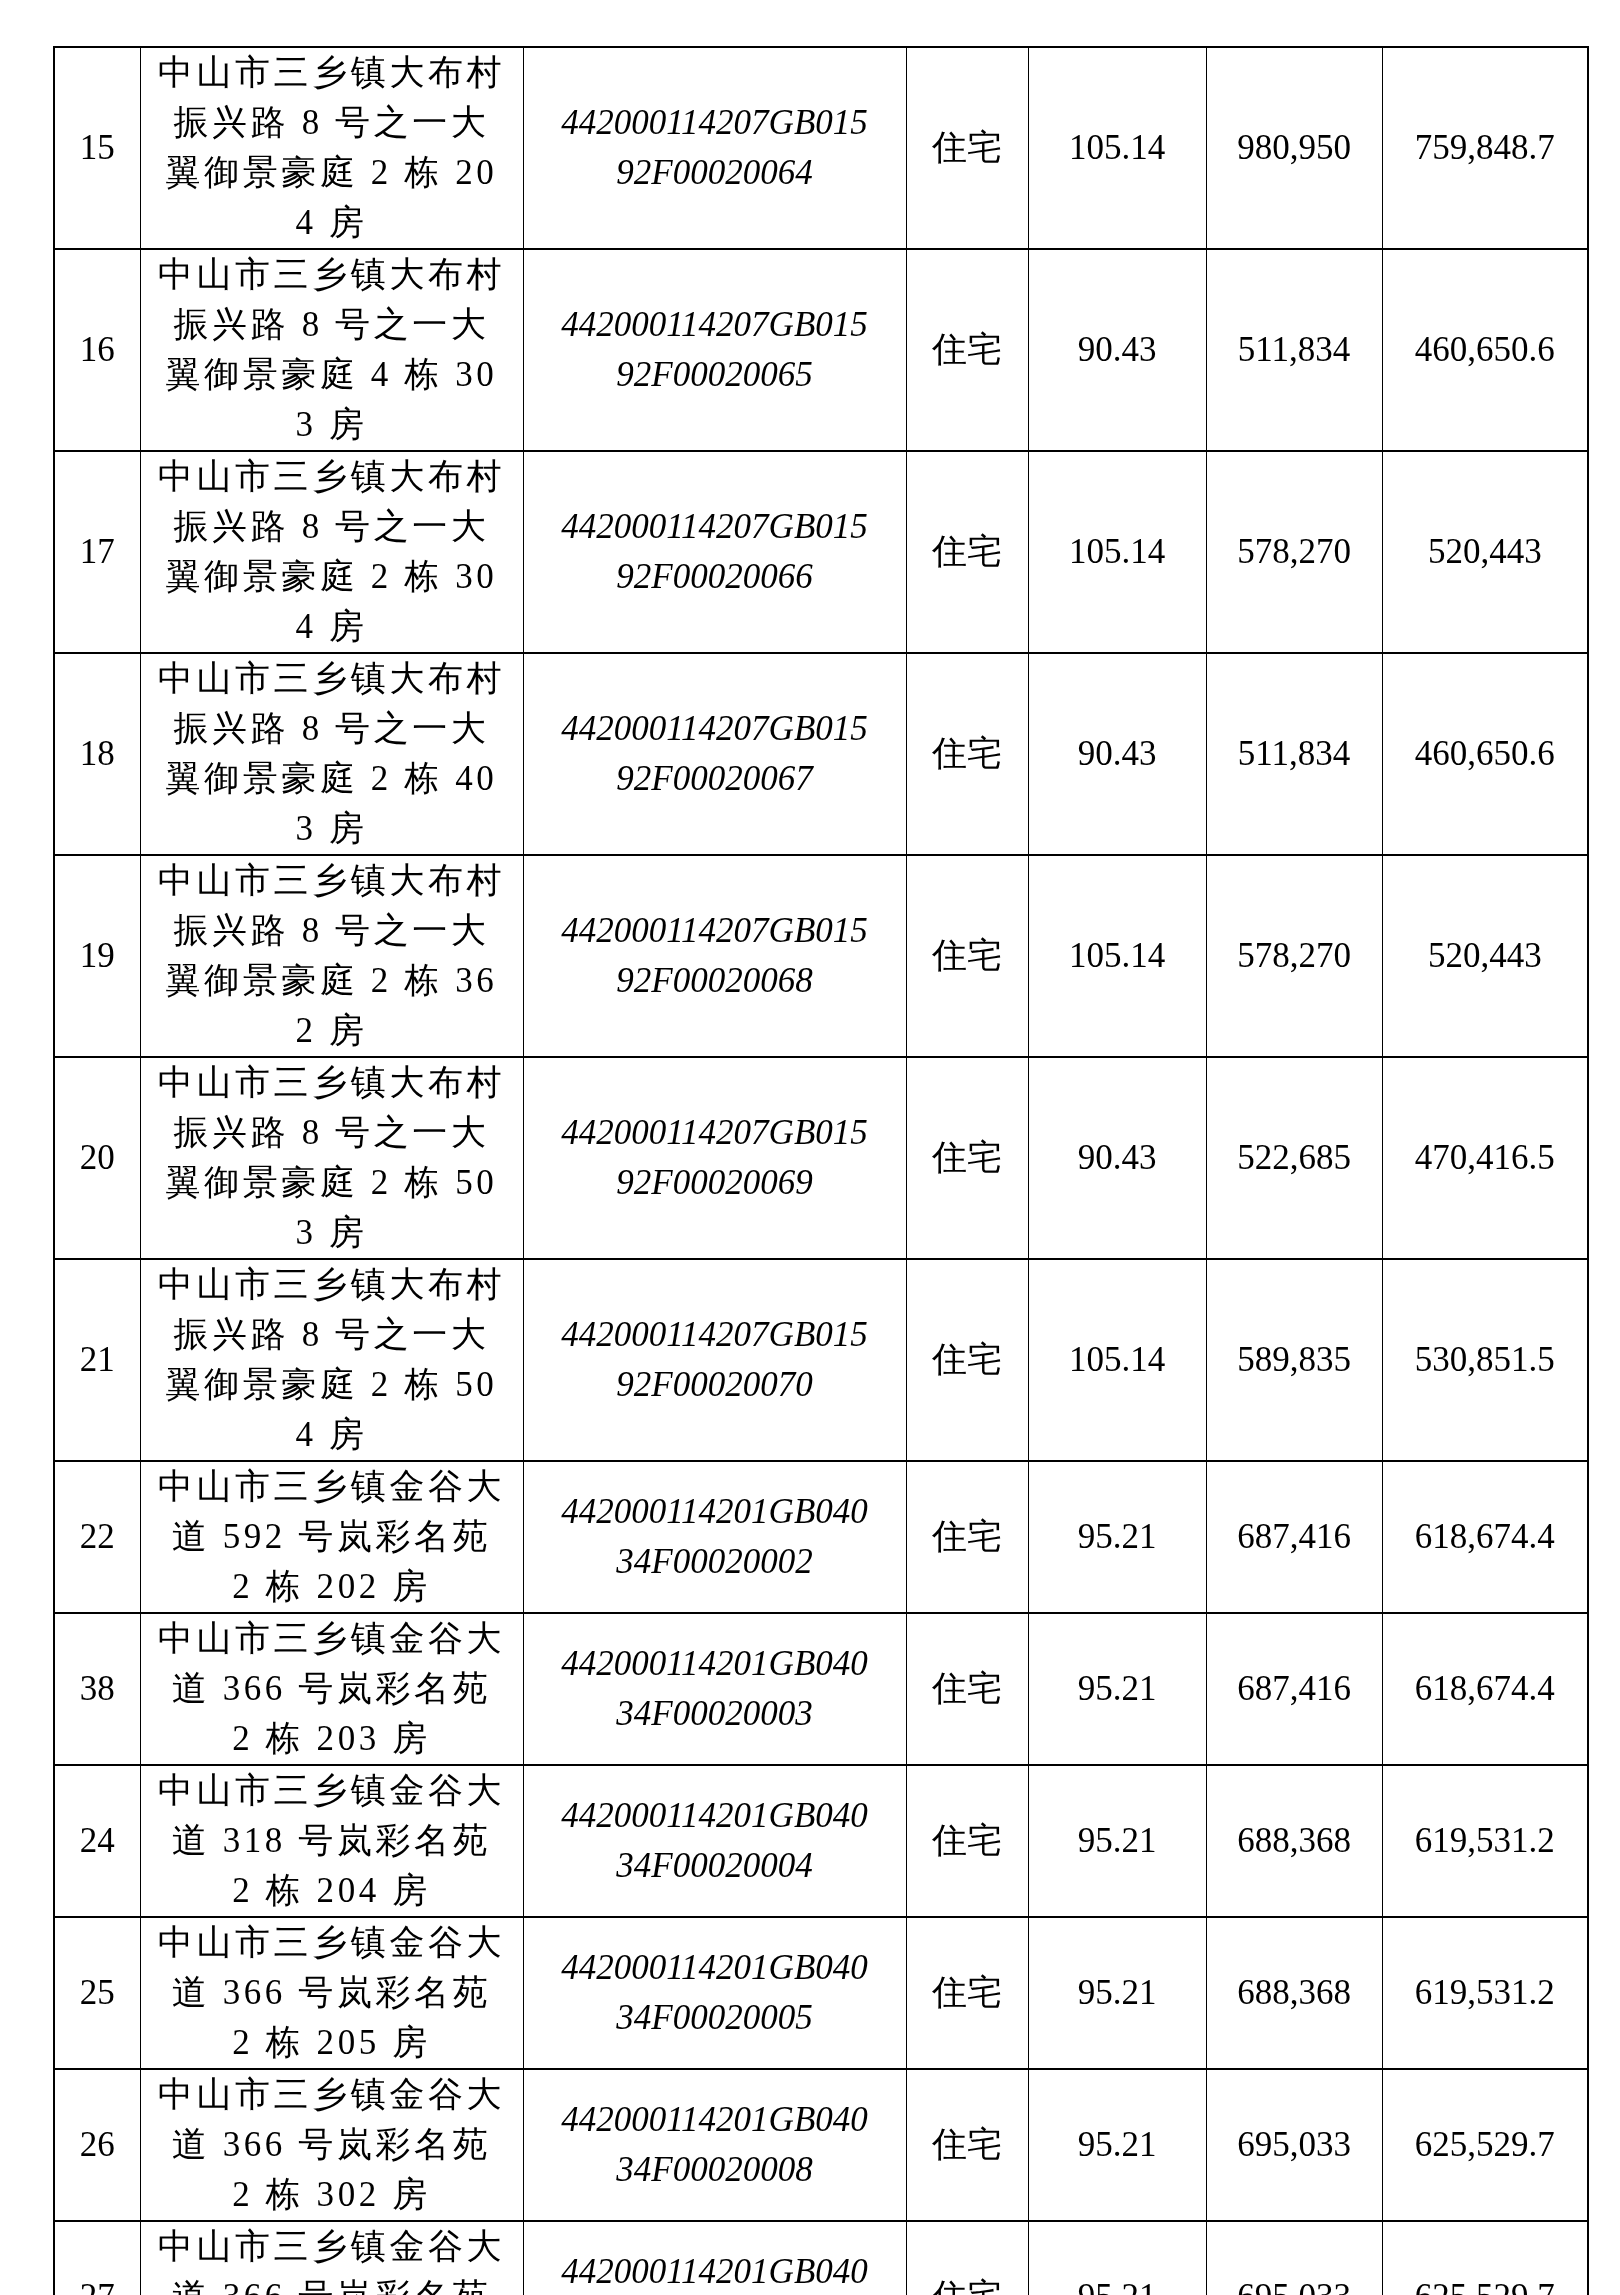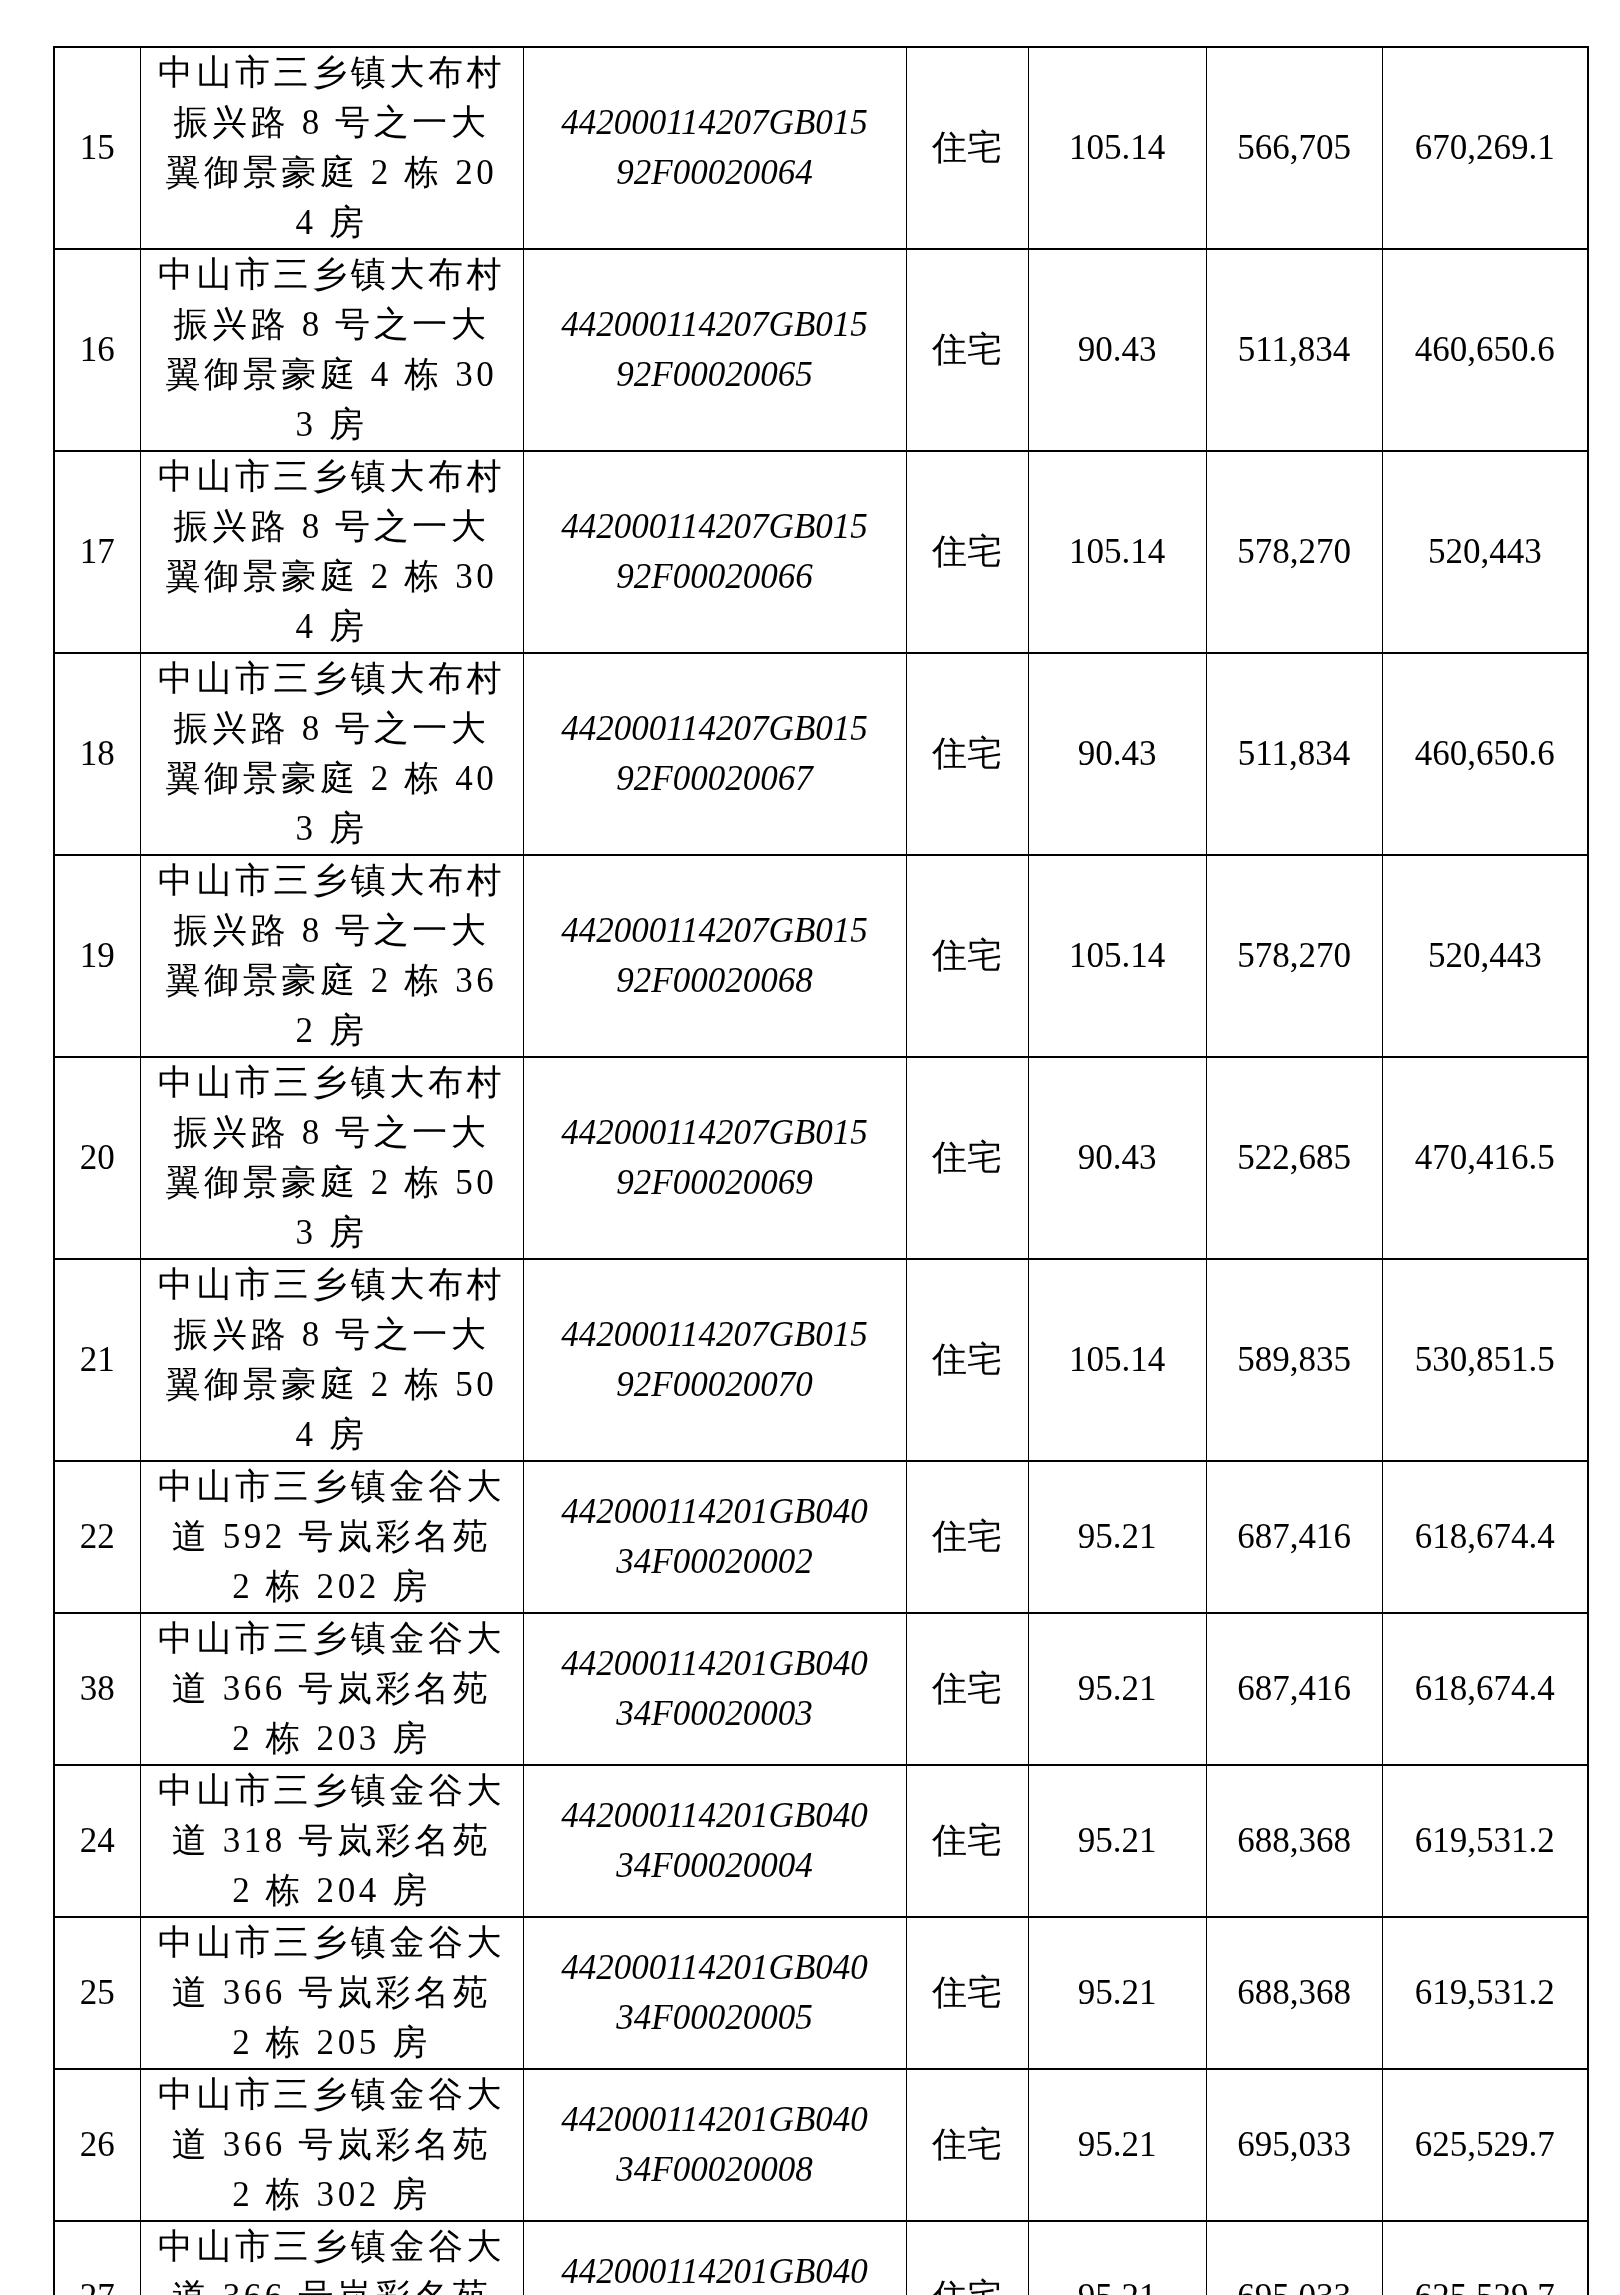--- a/index.html
+++ b/index.html
@@ -75,22 +75,22 @@
       <td>15</td>
       <td>
           <span class="addr-text">中山市三乡镇大布村振兴路 8 号之一大翼御景豪庭 2 栋 204 房</span>
         </td>
       <td>
           <span class="code-text">442000114207GB015</span>
           <span class="code-text">92F00020064</span>
         </td>
       <td>住宅</td>
       <td>105.14</td>
-      <td>566,705</td>
-      <td>670,269.1</td>
+      <td>980,950</td>
+      <td>759,848.7</td>
     </tr>
     <tr class="full-row">
       <td>16</td>
       <td>
           <span class="addr-text">中山市三乡镇大布村振兴路 8 号之一大翼御景豪庭 4 栋 303 房</span>
         </td>
       <td>
           <span class="code-text">442000114207GB015</span>
           <span class="code-text">92F00020065</span>
         </td>

